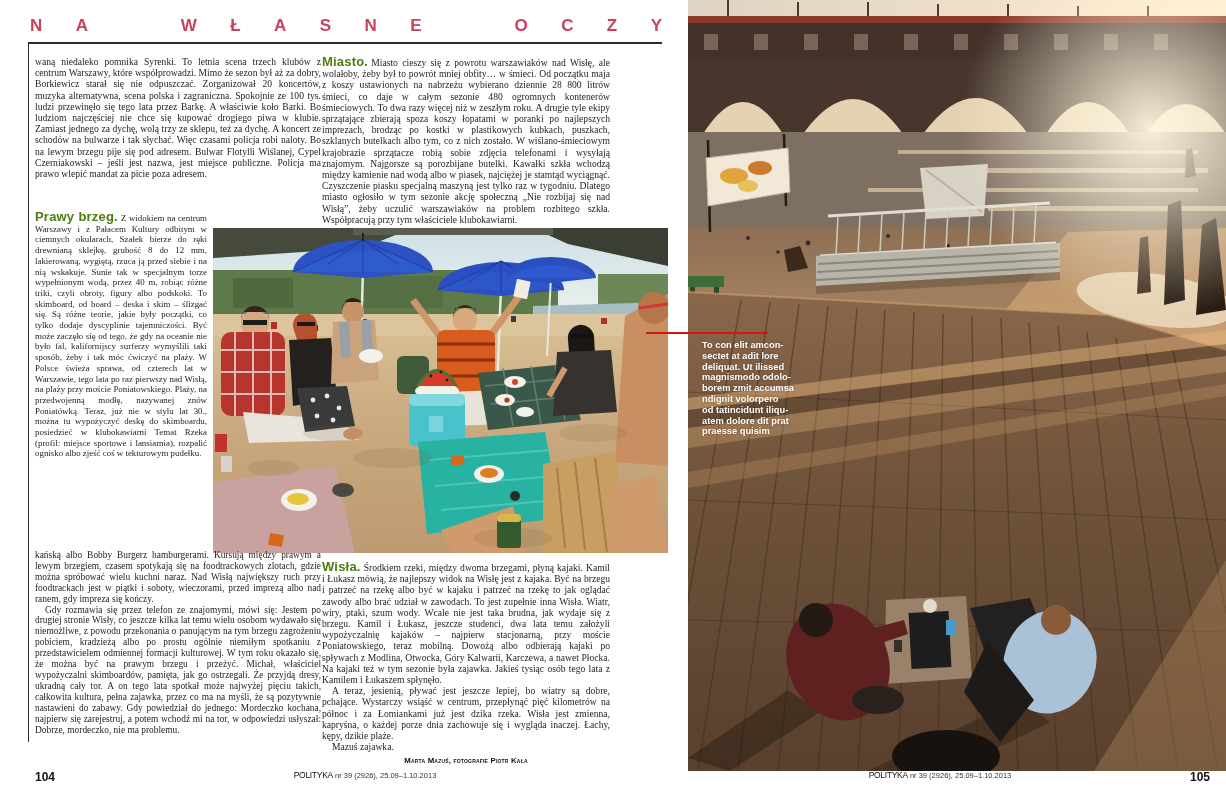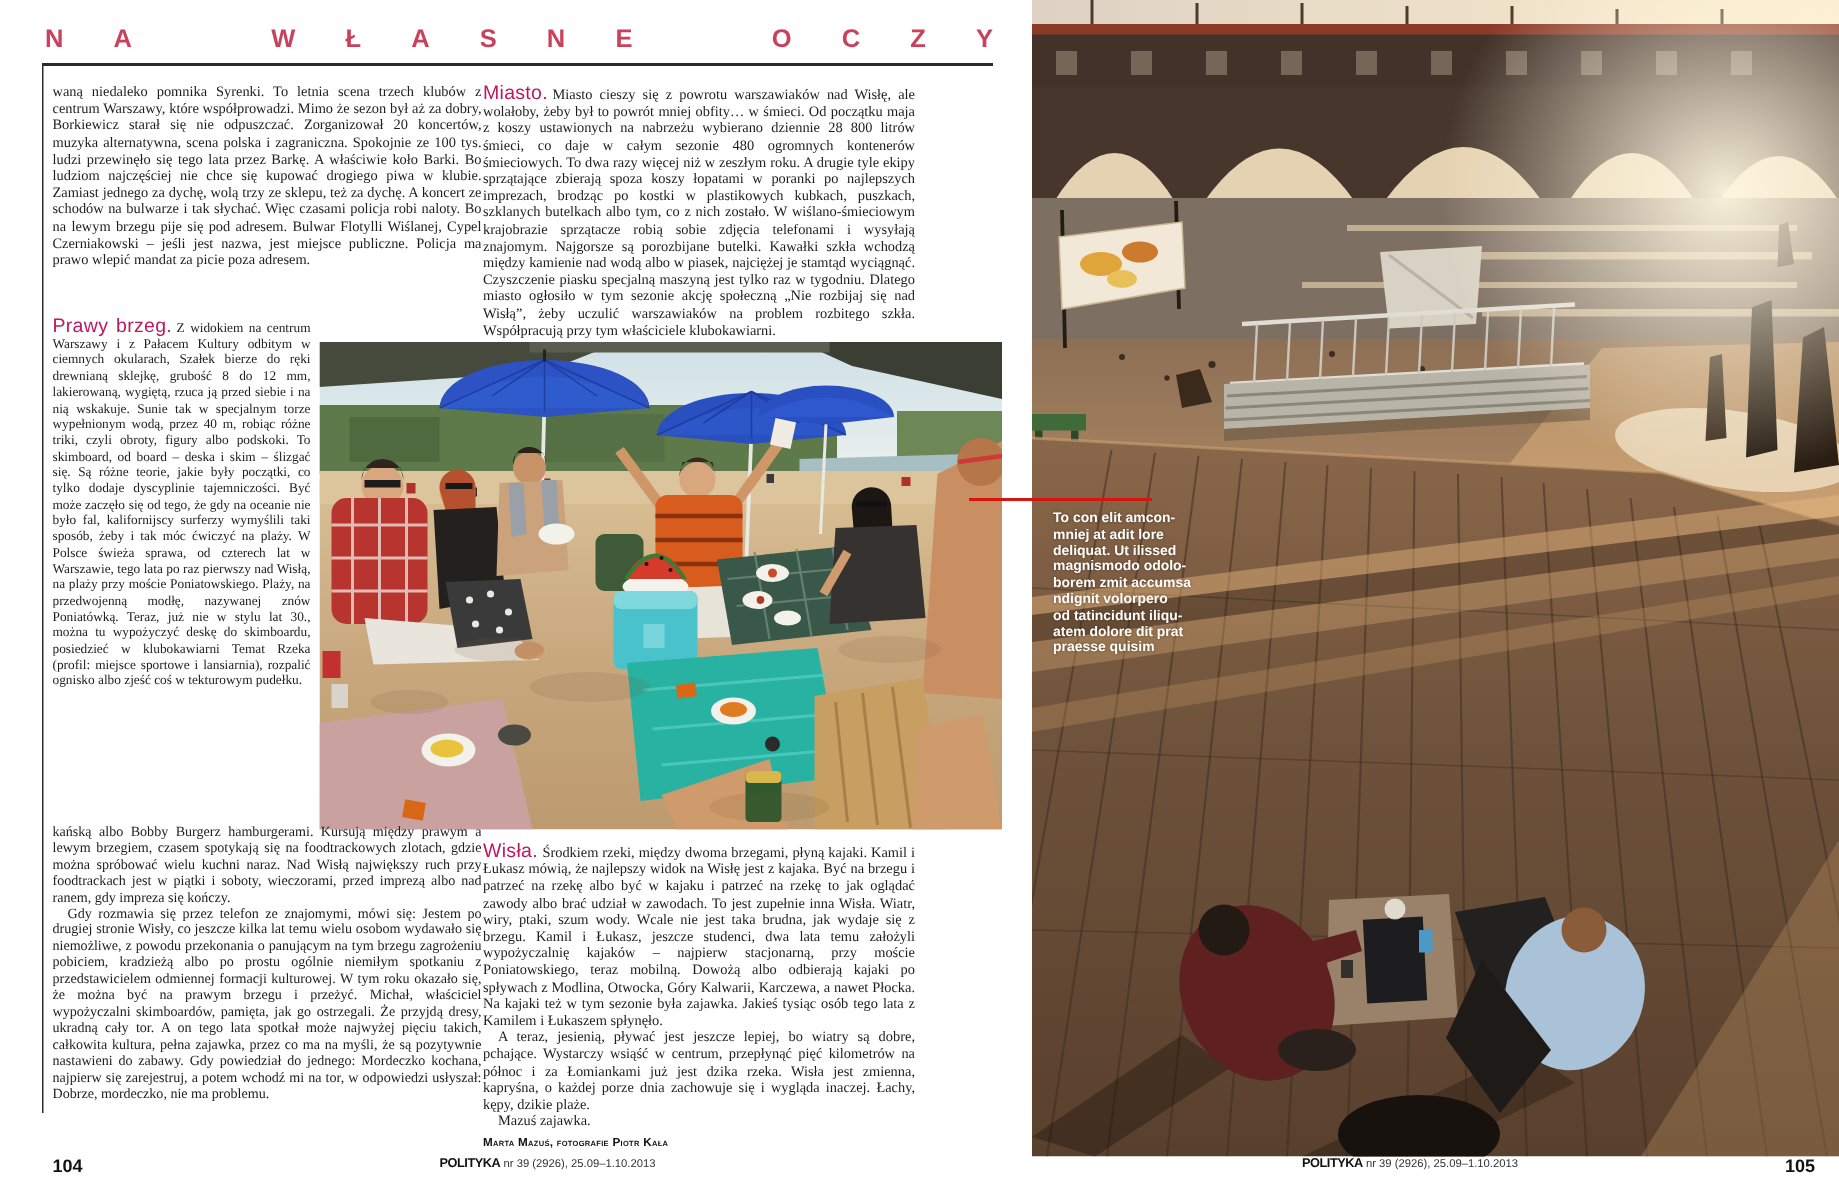--- a/index.html
+++ b/index.html
@@ -7,28 +7,28 @@
           font-family:"Liberation Serif",serif;}
   .abs{position:absolute;}
   .kicker{position:absolute;left:30px;top:16px;width:632px;display:flex;justify-content:space-between;
           font-family:"Liberation Sans",sans-serif;font-weight:bold;font-size:17px;color:#c9425c;}
   .kicker span{display:inline-block;}
   .rule-top{position:absolute;left:28px;top:42px;width:634px;height:2px;background:#2b2b2b;}
   .rule-left{position:absolute;left:28px;top:42px;width:1px;height:700px;background:#2b2b2b;}
   .col{position:absolute;text-align:justify;font-size:9.6px;line-height:11.2px;color:#1d1d1d;overflow:hidden;}
   .col p{margin:0;}
   .col p.ind{text-indent:10px;}
-  .h-run{font-family:"Liberation Sans",sans-serif;font-weight:normal;font-size:13px;color:#be185d;
+  .h-run{font-family:"Liberation Sans",sans-serif;font-weight:bold;font-size:13px;color:#4d7c0f;
          padding-right:3px;letter-spacing:.2px;}
-  .byline{text-align:left;font-family:"Liberation Sans",sans-serif;font-weight:bold;font-size:7.8px;
+  .byline{text-align:center;font-family:"Liberation Sans",sans-serif;font-weight:bold;font-size:7.8px;
           font-variant:small-caps;color:#111;margin-top:3px;letter-spacing:.2px;}
   .footer{position:absolute;top:770px;font-family:"Liberation Sans",sans-serif;color:#222;}
   .pgnum{font-weight:bold;font-size:12px;color:#111;}
   .issue{font-size:7.5px;color:#333;}
-  .issue b{font-weight:700;font-size:8.5px;letter-spacing:-.3px;color:#111;margin-top:16px;}
+  .issue b{font-weight:400;font-size:8.5px;letter-spacing:-.3px;color:#111;margin-top:16px;}
   .caption{position:absolute;left:702px;top:340px;width:96px;white-space:pre-line;
            font-family:"Liberation Sans",sans-serif;font-weight:bold;font-size:9.3px;line-height:10.8px;
            color:#ffffff;text-shadow:0 0 2px rgba(40,20,5,.45);z-index:6;}
   .leader{position:absolute;left:646px;top:332px;width:122px;height:2px;background:#d6150f;z-index:7;}
   svg{display:block;}
 </style>
 </head>
 <body>
 
 <div id="spread">
@@ -477,21 +477,21 @@
       <polygon points="282,608 342,598 362,650 300,662" fill="#232020"></polygon>
       <ellipse cx="362" cy="662" rx="46" ry="52" fill="#a9c2d8" transform="rotate(18 362 662)"></ellipse>
       <circle cx="368" cy="620" r="15" fill="#8a5c3a"></circle>
       <polygon points="300,640 346,700 312,742 276,692" fill="#1e1a18"></polygon>
     </g>
     <ellipse cx="258" cy="756" rx="54" ry="26" fill="#17120e"></ellipse>
   </svg>
 
   <div class="leader"></div>
   <div class="caption">To con elit amcon-
-mniej at adit lore
+sectet at adit lore
 deliquat. Ut ilissed
 magnismodo odolo-
 borem zmit accumsa
 ndignit volorpero
 od tatincidunt iliqu-
 atem dolore dit prat
 praesse quisim</div>
 
   <div class="footer" style="left:690px;width:520px;">
     <span class="pgnum" style="float:right;">105</span>

